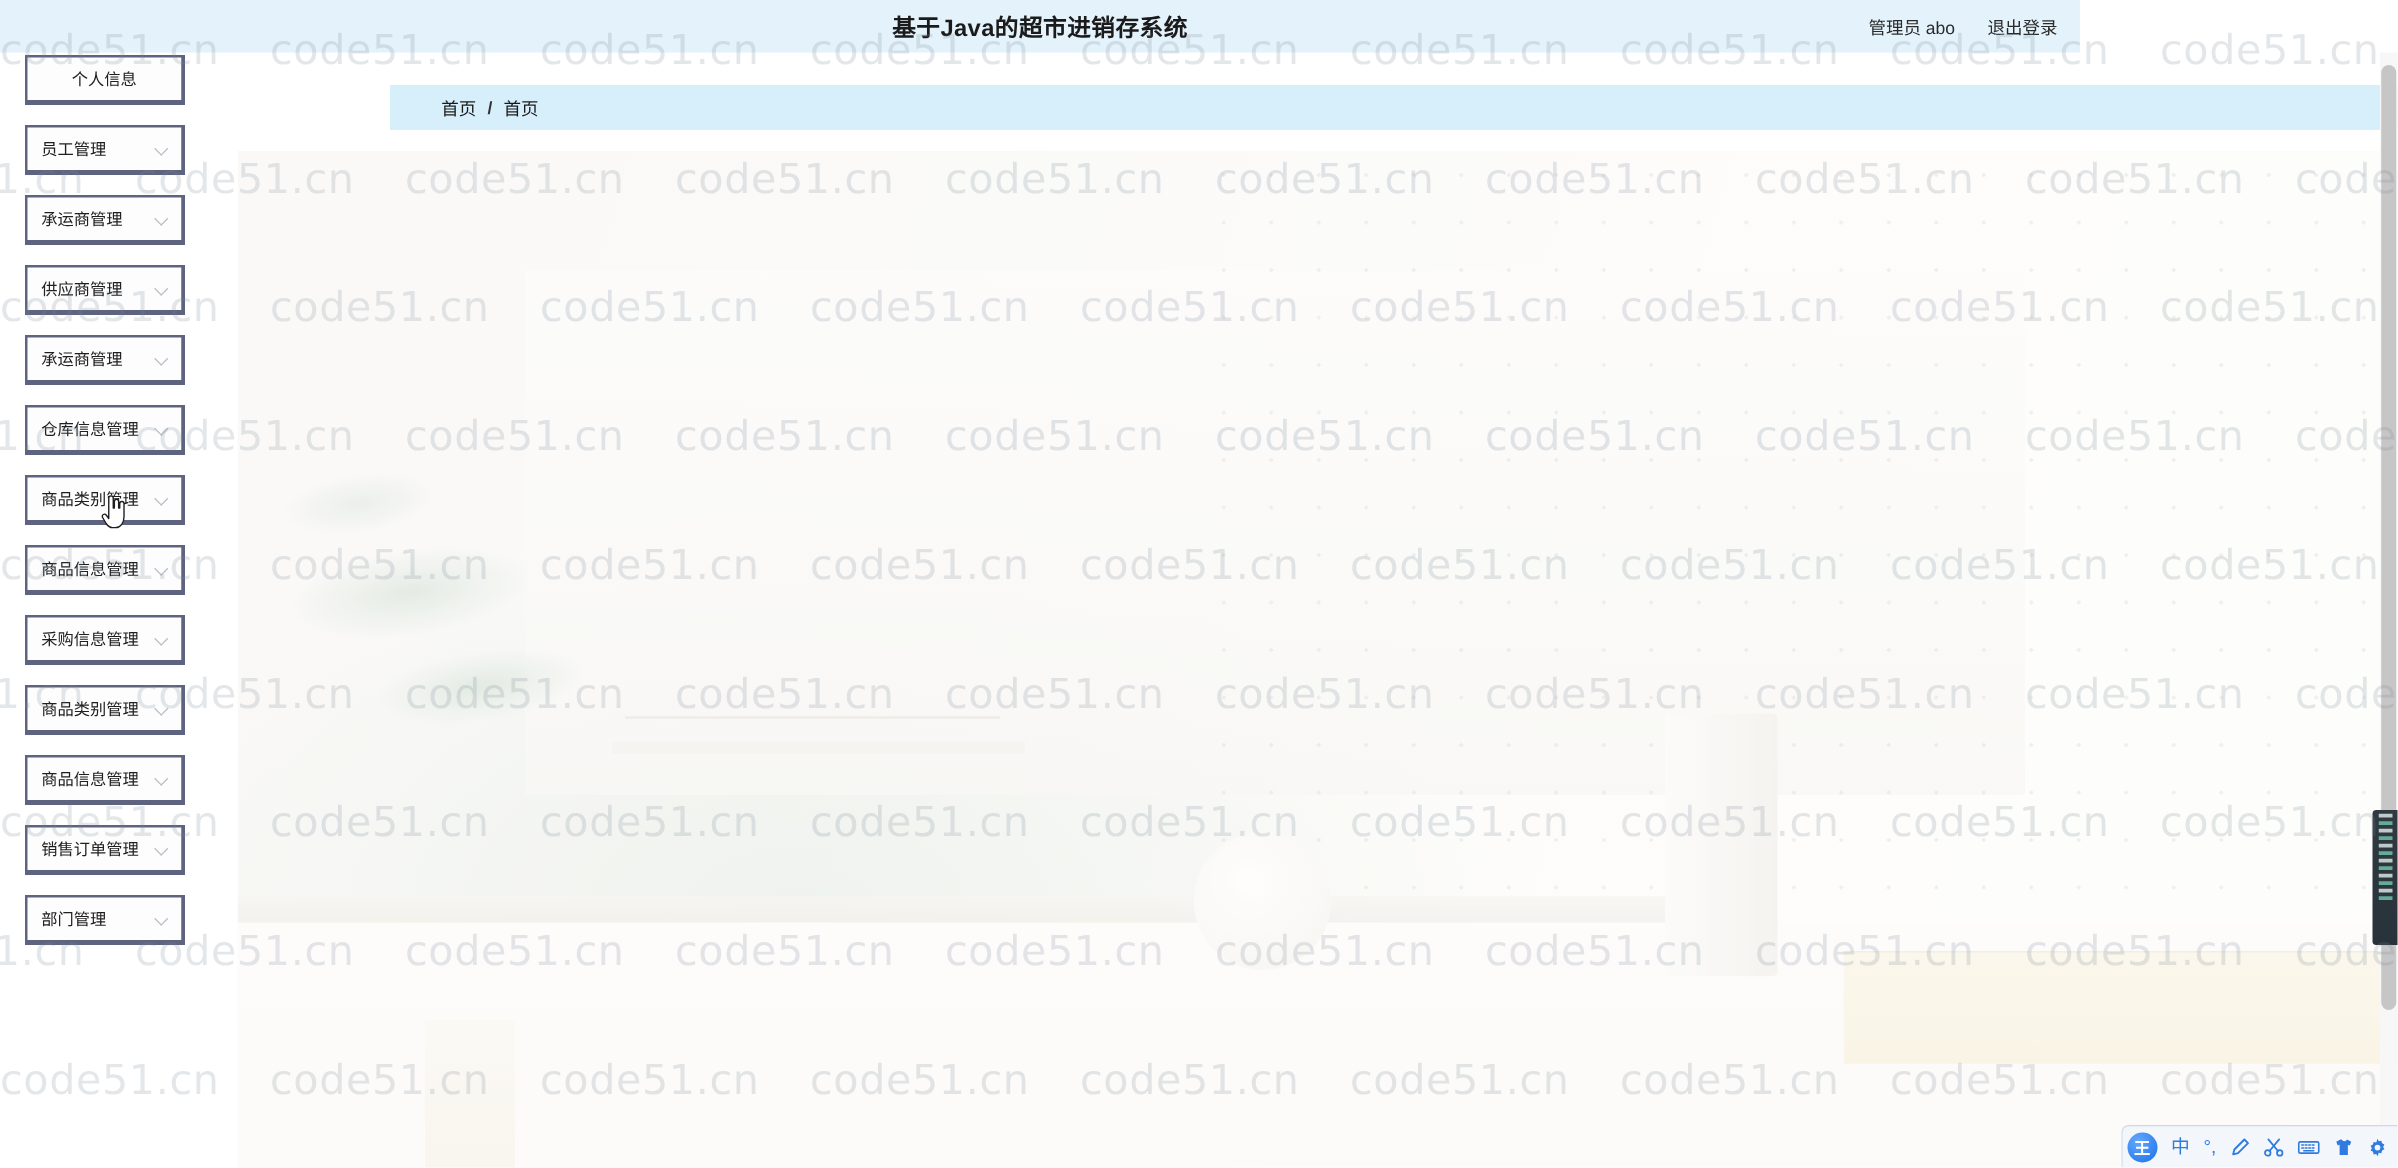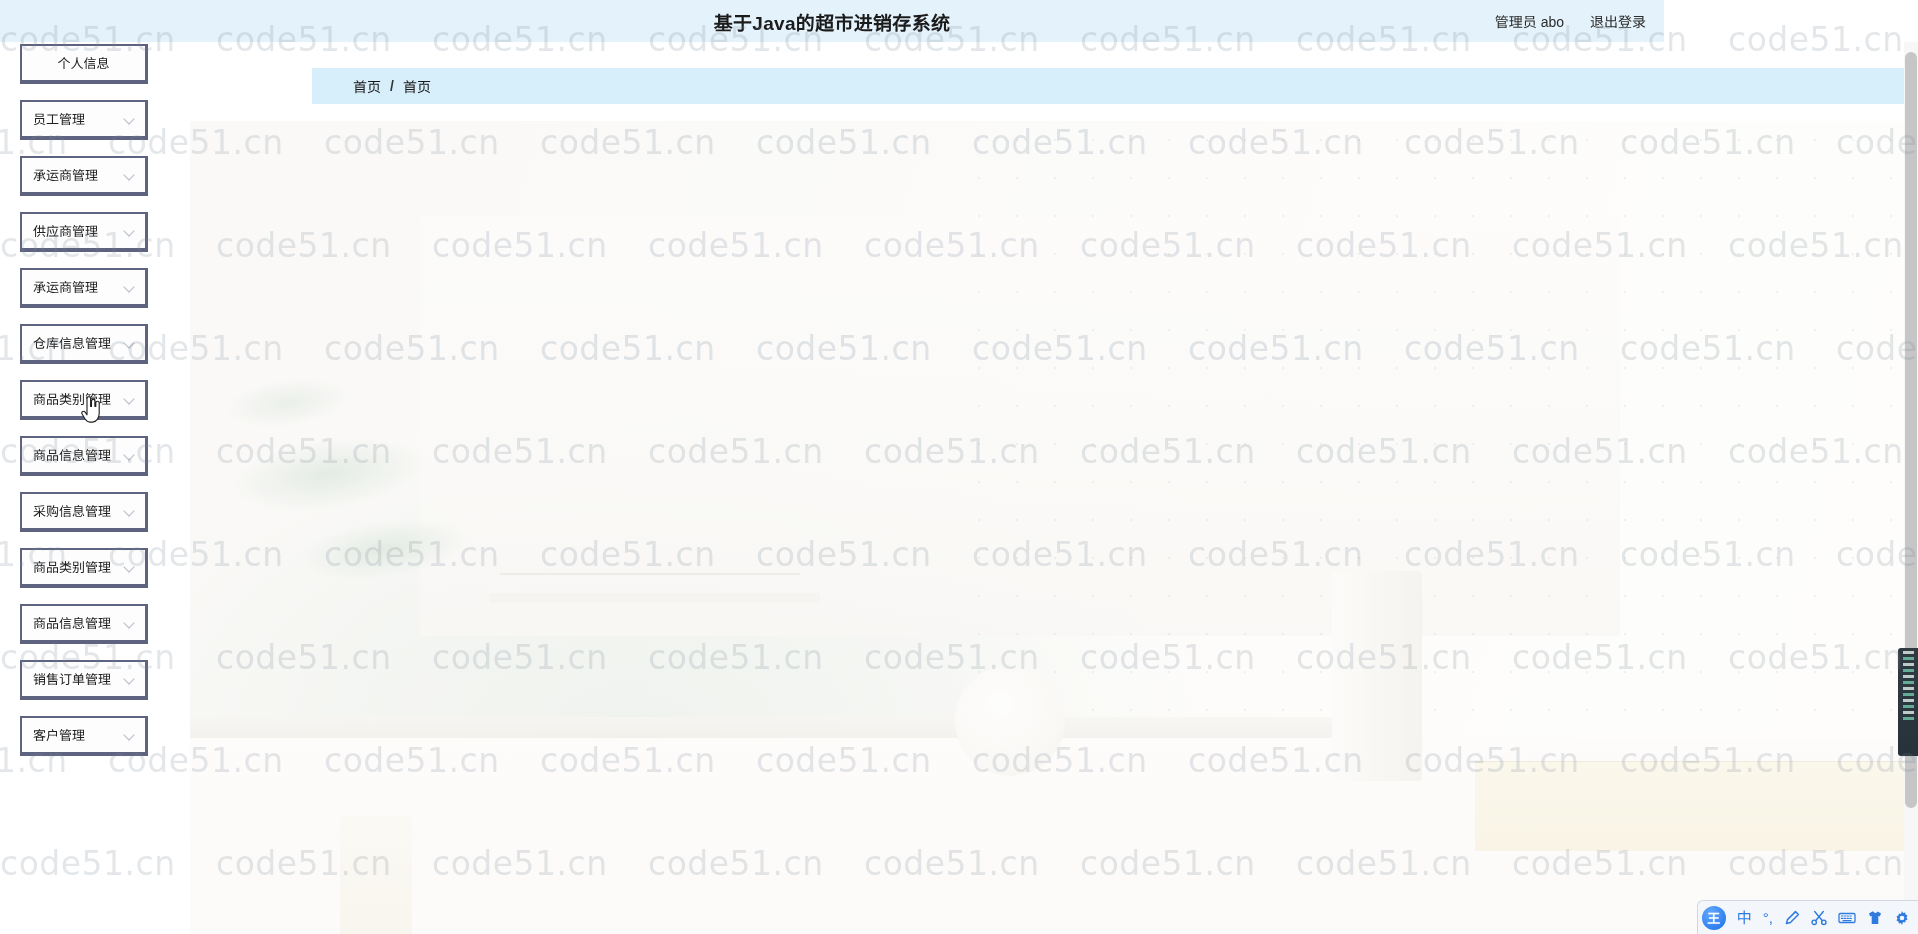--- a/index.html
+++ b/index.html
@@ -416,21 +416,21 @@
         </div>
         <div class="menu-item">
           <span class="mi-label">商品信息管理</span>
           <span class="chev"></span>
         </div>
         <div class="menu-item">
           <span class="mi-label">销售订单管理</span>
           <span class="chev"></span>
         </div>
         <div class="menu-item">
-          <span class="mi-label">客户管理</span>
+          <span class="mi-label">部门管理</span>
           <span class="chev"></span>
         </div>
       </div>
   </div>
   <div class="sb-track"></div>
   <div class="sb-thumb"></div>
   <div class="sb-arrow down"></div>
 
   <div class="main">
 

